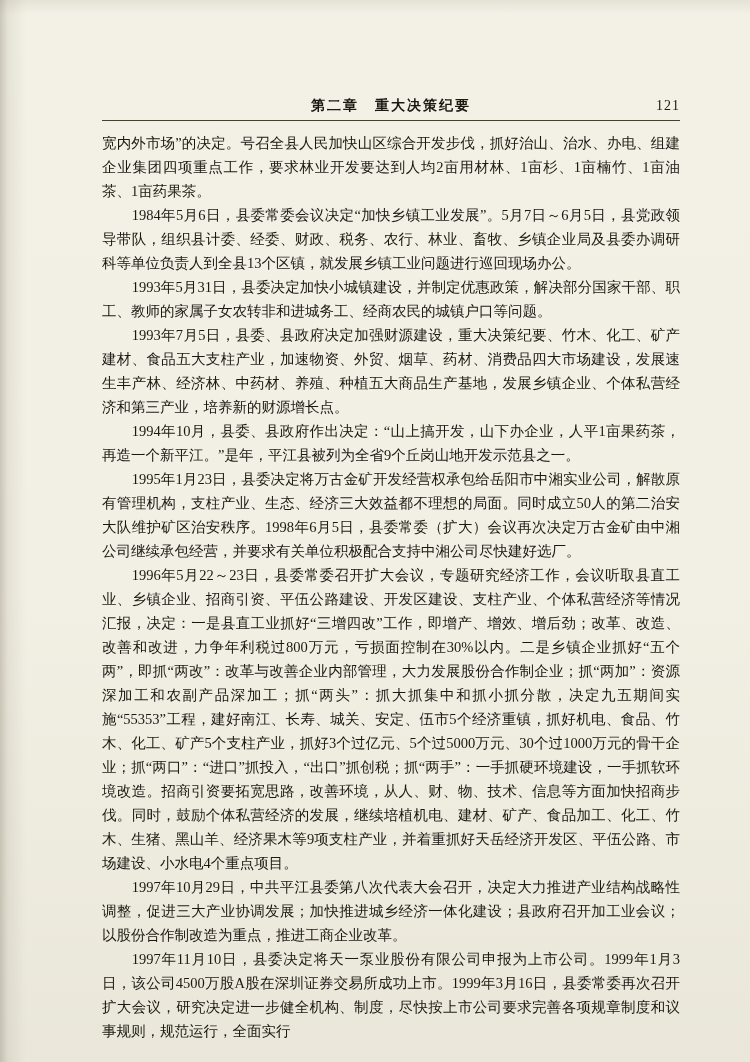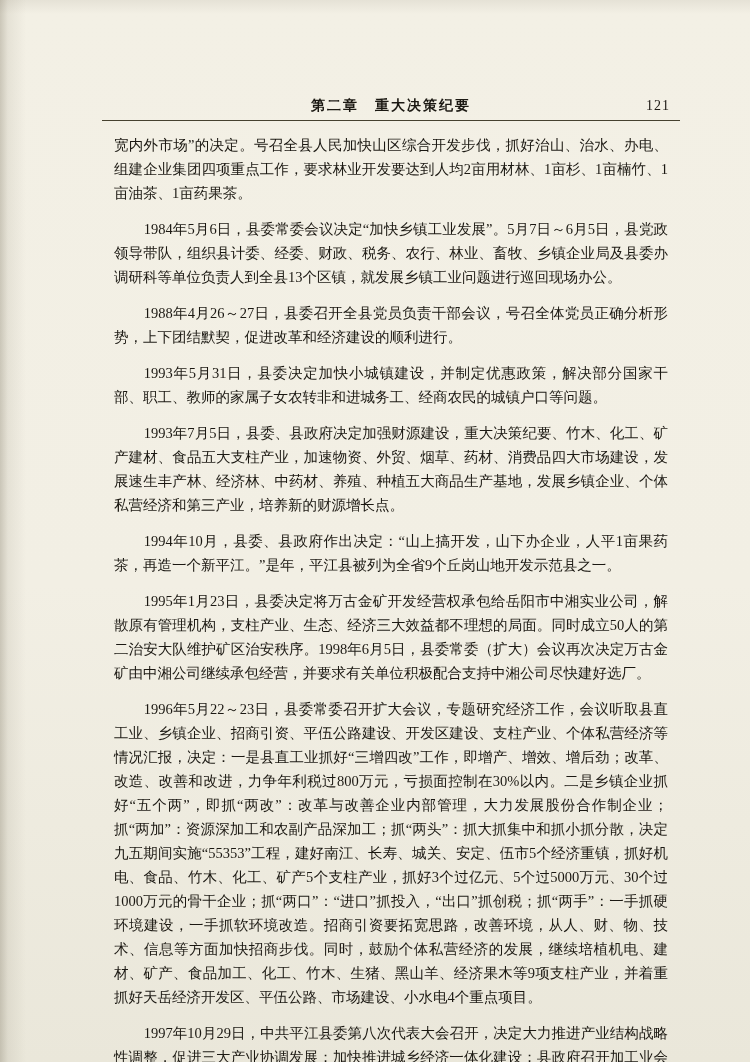--- a/index.html
+++ b/index.html
@@ -28,39 +28,39 @@
     text-align: center;
     font-size: 14px;
     line-height: 20px;
   }
   .chapter-title {
     font-weight: bold;
     letter-spacing: 2px;
   }
   .page-number {
     position: absolute;
-    right: 10px;
+    right: 0;
     top: 0;
     font-weight: normal;
     letter-spacing: 1px;
   }
   .header-rule {
     border: none;
     border-top: 1px solid #46412f;
     margin: 4px 0 10px 0;
     height: 0;
   }
   .body-text {
     font-size: 14.5px;
     line-height: 24px;
     text-align: justify;
     text-justify: inter-ideograph;
   }
   .para {
-    margin: 12px;
+    margin: 0;
     text-indent: 2.05em;
   }
   .para.continuation {
     text-indent: 0;
   }
 </style>
 </head>
 <body>
 
 <div class="page">
@@ -68,21 +68,20 @@
   <div class="header">
     <span class="chapter-title">第二章　重大决策纪要</span>
     <span class="page-number">121</span>
   </div>
 
   <hr class="header-rule">
 
   <div class="body-text">
     <p class="para continuation">宽内外市场”的决定。号召全县人民加快山区综合开发步伐，抓好治山、治水、办电、组建企业集团四项重点工作，要求林业开发要达到人均2亩用材林、1亩杉、1亩楠竹、1亩油茶、1亩药果茶。</p>
     <p class="para">1984年5月6日，县委常委会议决定“加快乡镇工业发展”。5月7日～6月5日，县党政领导带队，组织县计委、经委、财政、税务、农行、林业、畜牧、乡镇企业局及县委办调研科等单位负责人到全县13个区镇，就发展乡镇工业问题进行巡回现场办公。</p>
-    <p class="para">1988年4月26～27日，县委召开全县党员负责干部会议，号召全体党员正确分析形势，上下团结默契，促进改革和经济建设的顺利进行。</p>
     <p class="para">1993年5月31日，县委决定加快小城镇建设，并制定优惠政策，解决部分国家干部、职工、教师的家属子女农转非和进城务工、经商农民的城镇户口等问题。</p>
     <p class="para">1993年7月5日，县委、县政府决定加强财源建设，重大决策纪要、竹木、化工、矿产建材、食品五大支柱产业，加速物资、外贸、烟草、药材、消费品四大市场建设，发展速生丰产林、经济林、中药材、养殖、种植五大商品生产基地，发展乡镇企业、个体私营经济和第三产业，培养新的财源增长点。</p>
     <p class="para">1994年10月，县委、县政府作出决定：“山上搞开发，山下办企业，人平1亩果药茶，再造一个新平江。”是年，平江县被列为全省9个丘岗山地开发示范县之一。</p>
     <p class="para">1995年1月23日，县委决定将万古金矿开发经营权承包给岳阳市中湘实业公司，解散原有管理机构，支柱产业、生态、经济三大效益都不理想的局面。同时成立50人的第二治安大队维护矿区治安秩序。1998年6月5日，县委常委（扩大）会议再次决定万古金矿由中湘公司继续承包经营，并要求有关单位积极配合支持中湘公司尽快建好选厂。</p>
     <p class="para">1996年5月22～23日，县委常委召开扩大会议，专题研究经济工作，会议听取县直工业、乡镇企业、招商引资、平伍公路建设、开发区建设、支柱产业、个体私营经济等情况汇报，决定：一是县直工业抓好“三增四改”工作，即增产、增效、增后劲；改革、改造、改善和改进，力争年利税过800万元，亏损面控制在30%以内。二是乡镇企业抓好“五个两”，即抓“两改”：改革与改善企业内部管理，大力发展股份合作制企业；抓“两加”：资源深加工和农副产品深加工；抓“两头”：抓大抓集中和抓小抓分散，决定九五期间实施“55353”工程，建好南江、长寿、城关、安定、伍市5个经济重镇，抓好机电、食品、竹木、化工、矿产5个支柱产业，抓好3个过亿元、5个过5000万元、30个过1000万元的骨干企业；抓“两口”：“进口”抓投入，“出口”抓创税；抓“两手”：一手抓硬环境建设，一手抓软环境改造。招商引资要拓宽思路，改善环境，从人、财、物、技术、信息等方面加快招商步伐。同时，鼓励个体私营经济的发展，继续培植机电、建材、矿产、食品加工、化工、竹木、生猪、黑山羊、经济果木等9项支柱产业，并着重抓好天岳经济开发区、平伍公路、市场建设、小水电4个重点项目。</p>
     <p class="para">1997年10月29日，中共平江县委第八次代表大会召开，决定大力推进产业结构战略性调整，促进三大产业协调发展；加快推进城乡经济一体化建设；县政府召开加工业会议；以股份合作制改造为重点，推进工商企业改革。</p>
     <p class="para">1997年11月10日，县委决定将天一泵业股份有限公司申报为上市公司。1999年1月3日，该公司4500万股A股在深圳证券交易所成功上市。1999年3月16日，县委常委再次召开扩大会议，研究决定进一步健全机构、制度，尽快按上市公司要求完善各项规章制度和议事规则，规范运行，全面实行</p>
   </div>
 
 </div>

